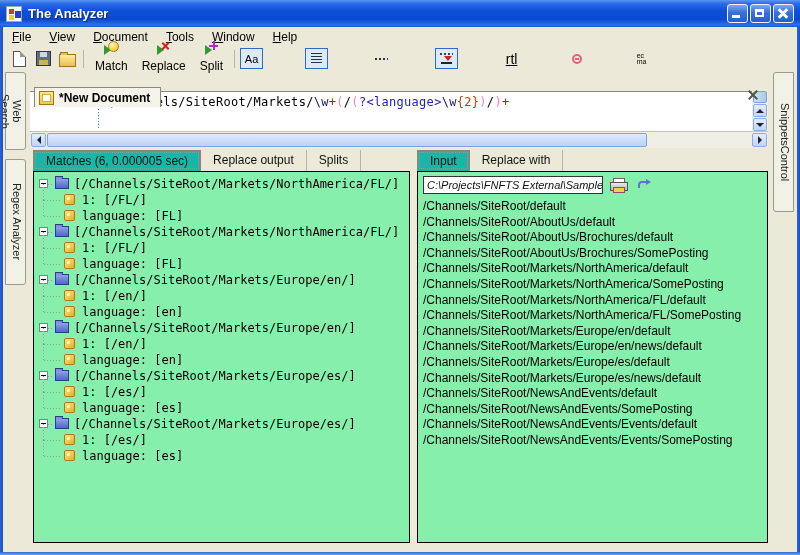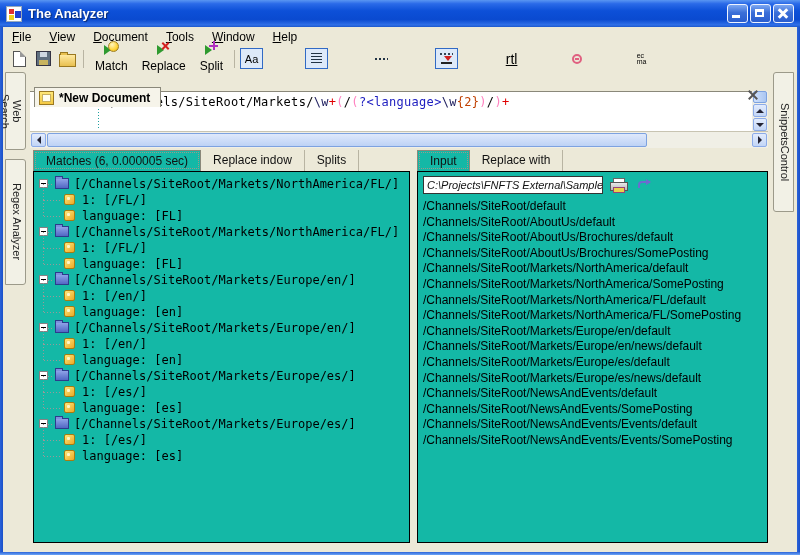--- a/index.html
+++ b/index.html
@@ -95,21 +95,21 @@
   .tri-right{width:0;height:0;border-left:4px solid #223;border-top:4px solid transparent;border-bottom:4px solid transparent;}
   .hscroll{position:absolute;left:30px;top:131px;width:738px;height:16px;background:#f0efe6;border-top:1px solid #c8c4b2;}
   .hs-left{left:1px;top:1px;width:15px;height:14px;} .hs-right{left:722px;top:1px;width:15px;height:14px;}
   .hs-thumb{position:absolute;left:17px;top:1px;width:600px;height:14px;border-radius:2px;background:linear-gradient(to bottom,#dfe9fc,#bdd2f5);border:1px solid #7da2e0;box-sizing:border-box;}
   
   .ptabs{position:absolute;top:150px;height:21px;display:flex;align-items:stretch;font-size:12px;z-index:10;}
   .ptabs-left{left:33px;} .ptabs-right{left:417px;}
   .ptab{padding:3px 12px 0 12px;color:#111;border-right:1px solid #b8b4a2;white-space:nowrap;}
   .ptab.selected{background:#14b8a6;border:1px solid #8a887a;border-bottom:none;outline:1px dotted #9a9a8a;outline-offset:-3px;}
   
-  .box{position:absolute;top:171px;background:#14b8a6;border:1px solid #000;box-sizing:border-box;overflow:hidden;}
+  .box{position:absolute;top:171px;background:#86efac;border:1px solid #000;box-sizing:border-box;overflow:hidden;}
   .box-left{left:33px;width:377px;height:372px;}
   .box-right{left:417px;width:351px;height:372px;}
   
   .tree{position:absolute;inset:0;padding-top:4px;font-family:"DejaVu Sans Mono","Liberation Mono",monospace;font-size:12px;color:#000;}
   .trow{height:16px;position:relative;white-space:nowrap;}
   .trow .label{position:absolute;top:1px;}
   .t-group .label{left:40px;}
   .t-child .label{left:48px;}
   .expander{position:absolute;left:5px;top:3px;width:9px;height:9px;border:1px solid #848284;background:#fff;box-sizing:border-box;}
   .expander::after{content:"";position:absolute;left:1px;top:3px;width:5px;height:1px;background:#000;}
@@ -259,21 +259,21 @@
         <span class="tri-left"></span>
       </div>
     <div class="hs-thumb"></div>
     <div class="sbtn hs-right" style="position:absolute;">
         <span class="tri-right"></span>
       </div>
   </div>
 
   <div class="ptabs ptabs-left" id="left-tabs">
       <div class="ptab selected">Matches (6, 0.000005 sec)</div>
-      <div class="ptab">Replace indow</div>
+      <div class="ptab">Replace output</div>
       <div class="ptab">Splits</div>
     </div>
   <div class="box box-left">
     <div class="tree" id="match-tree">
         <div class="trow t-group">
           <span class="expander"></span>
           <span class="t-conn"></span>
           <span class="ic-folder"></span>
           <span class="label">[/Channels/SiteRoot/Markets/NorthAmerica/FL/]</span>
         </div>

